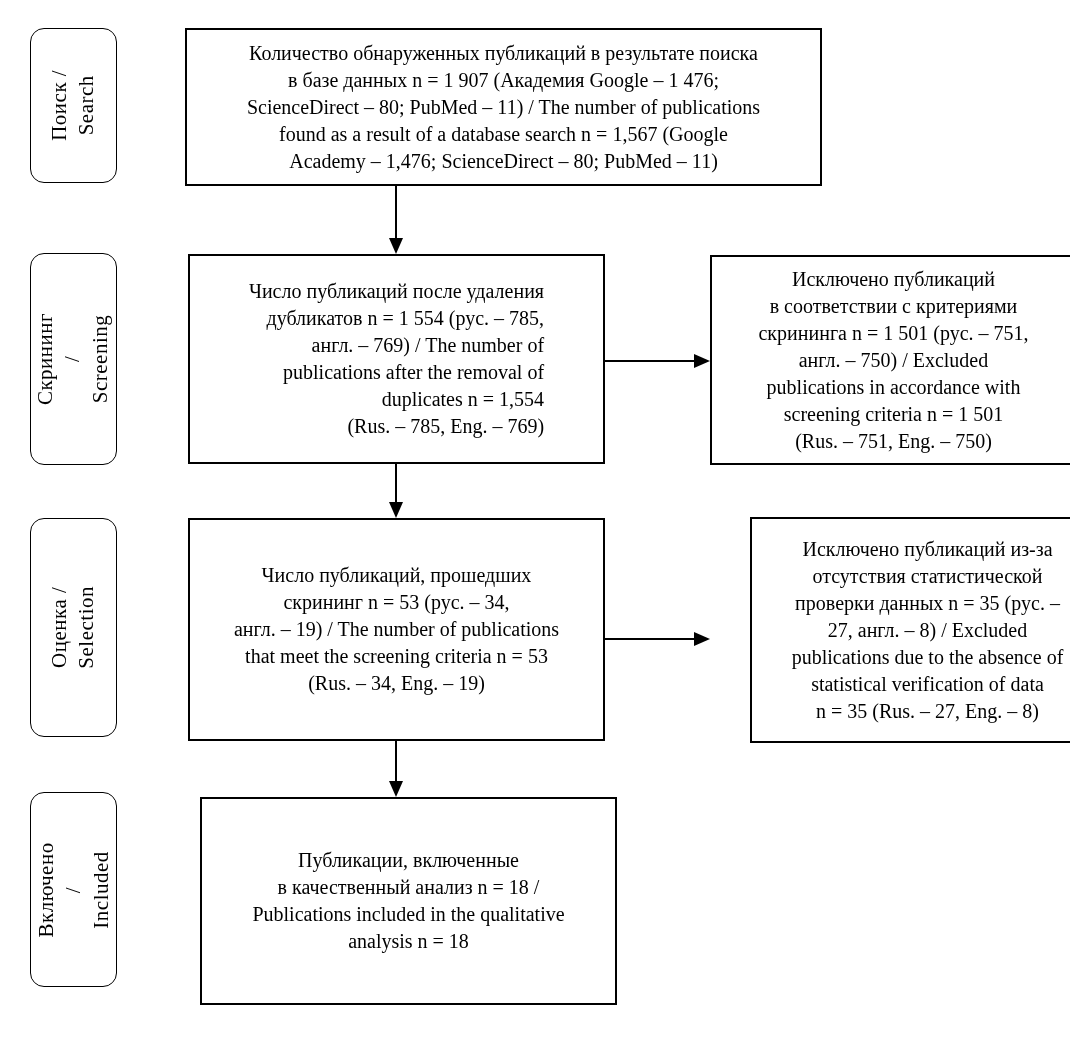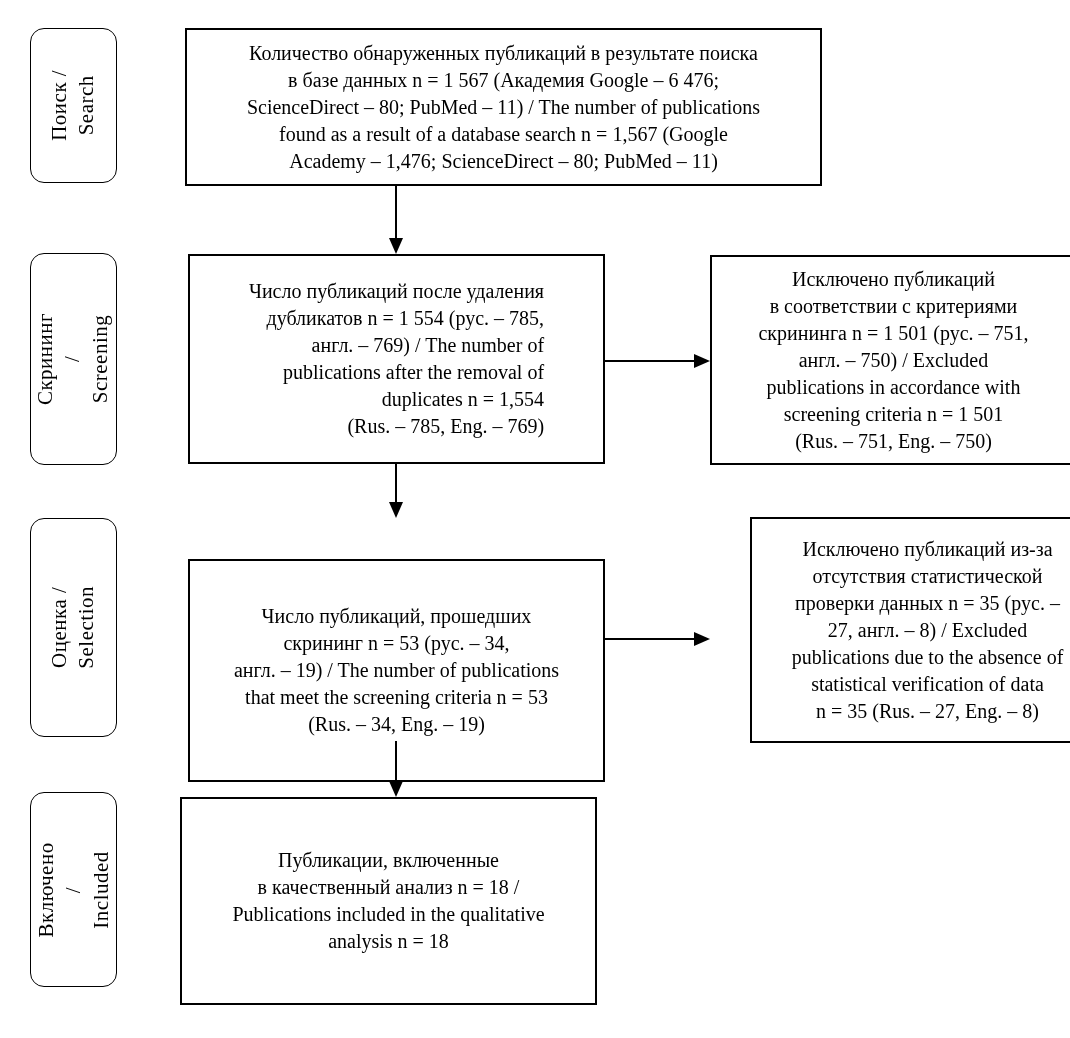--- a/index.html
+++ b/index.html
@@ -62,23 +62,23 @@
   }
   
   #stage-search   { left: 30px;  top: 28px;  width: 87px;  height: 155px; }
   #stage-screening{ left: 30px;  top: 253px; width: 87px;  height: 212px; }
   #stage-selection{ left: 30px;  top: 518px; width: 87px;  height: 219px; }
   #stage-included { left: 30px;  top: 792px; width: 87px;  height: 195px; }
 
   #node-search-results     { left: 185px; top: 28px;  width: 637px; height: 158px; }
   #node-after-duplicates   { left: 188px; top: 254px; width: 417px; height: 210px; text-align: right; }
   #node-excluded-screening { left: 710px; top: 255px; width: 367px; height: 210px; }
-  #node-passed-screening   { left: 188px; top: 518px; width: 417px; height: 223px; margin-top: 41px; }
+  #node-passed-screening   { left: 188px; top: 518px; width: 417px; height: 223px; }
   #node-excluded-statistics{ left: 710px; top: 517px; width: 355px; height: 226px; margin-left: 40px; }
-  #node-included           { left: 180px; top: 797px; width: 417px; height: 208px; }
+  #node-included           { left: 200px; top: 797px; width: 417px; height: 208px; }
 
   #a1-stem { left: 395px; top: 186px; height: 52px; }
   #a1-head { left: 389px; top: 238px; }
   #a2-stem { left: 395px; top: 464px; height: 38px; }
   #a2-head { left: 389px; top: 502px; }
   #a3-stem { left: 395px; top: 741px; height: 40px; }
   #a3-head { left: 389px; top: 781px; }
 
   #h1-stem { left: 605px; top: 360px; width: 89px; }
   #h1-head { left: 694px; top: 354px; }
@@ -102,21 +102,21 @@
     <div class="txt">Оценка /
 Selection</div>
   </div>
   <div class="stage" id="stage-included">
     <div class="txt">Включено /
 Included</div>
   </div>
 
   <div class="node" id="node-search-results">
     <div class="txt">Количество обнаруженных публикаций в результате поиска
-в базе данных n = 1 567 (Академия Google – 6 476;
+в базе данных n = 1 907 (Академия Google – 1 476;
 ScienceDirect – 80; PubMed – 11) / The number of publications
 found as a result of a database search n = 1,567 (Google
 Academy – 1,476; ScienceDirect – 80; PubMed – 11)</div>
   </div>
   <div class="node" id="node-after-duplicates">
     <div class="txt">Число публикаций после удаления
 дубликатов n = 1 554 (рус. – 785,
 англ. – 769) / The number of
 publications after the removal of
 duplicates n = 1,554

